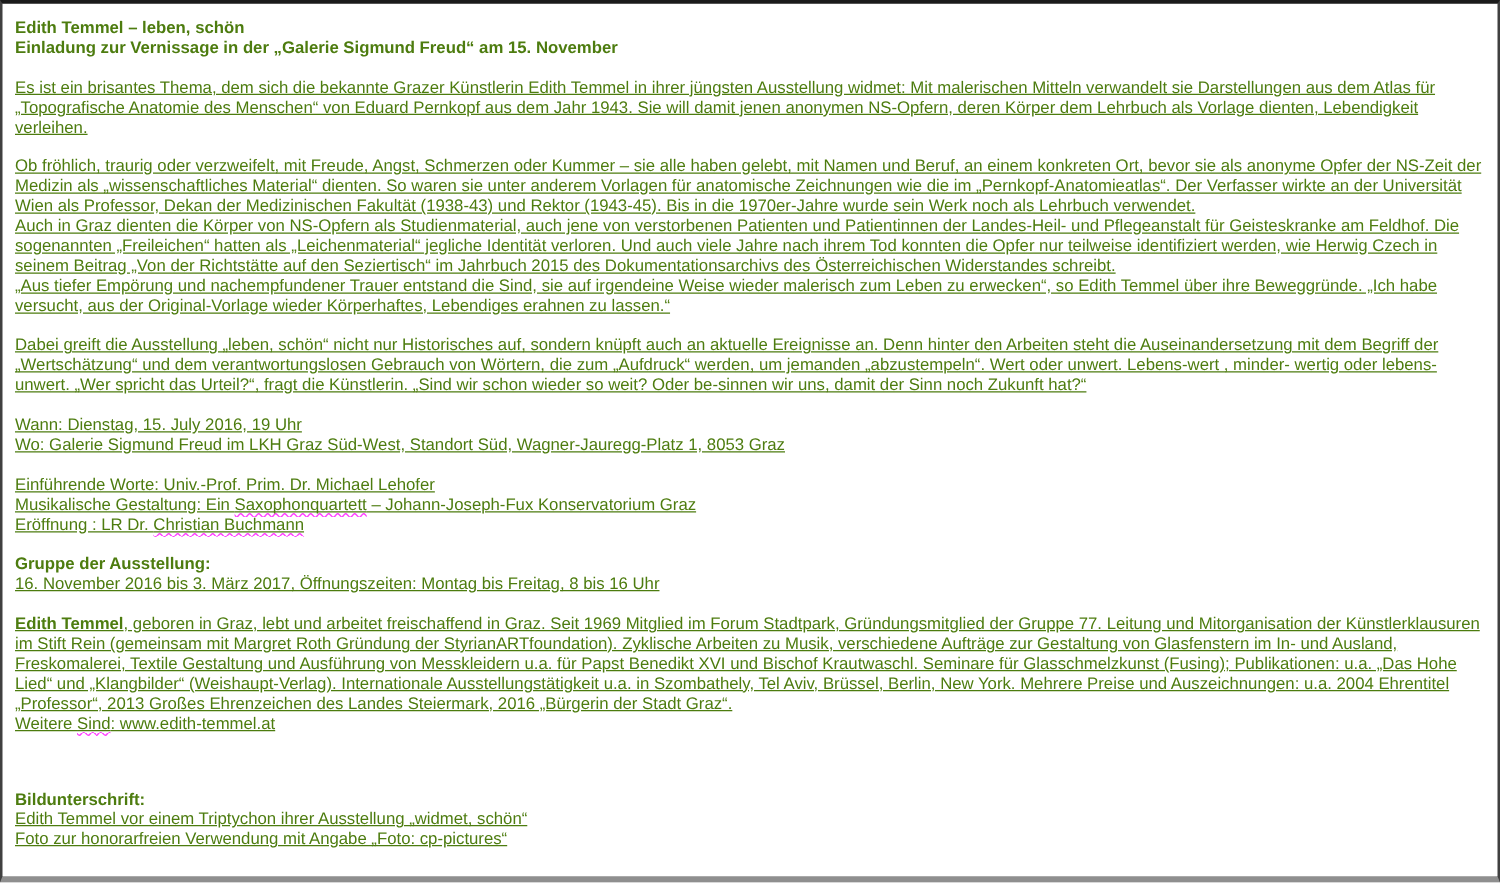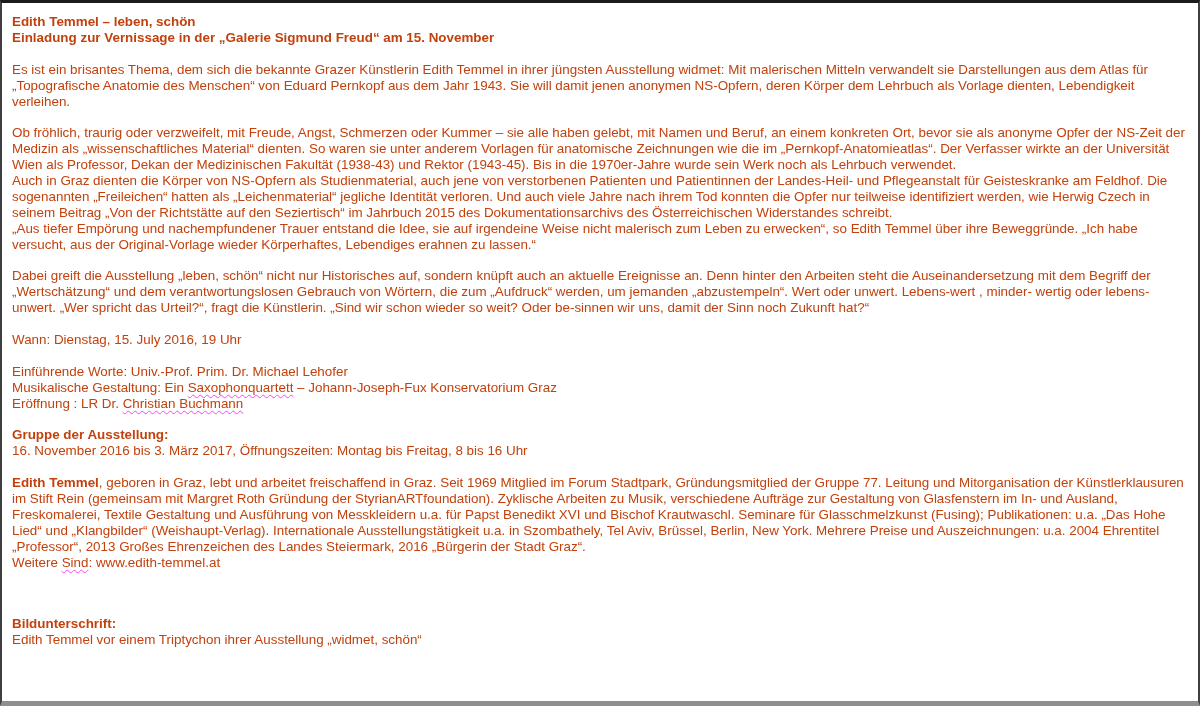--- a/index.html
+++ b/index.html
@@ -10,33 +10,33 @@
     box-sizing: border-box;
     background: #ffffff;
     border-top: 3px solid #1b1b1b;
     border-left: 2px solid #404040;
     border-right: 2px solid #404040;
     border-bottom: 5px solid #8f8f8f;
     padding: 11px 10px 8px 10px;
     font-family: "Liberation Sans", "DejaVu Sans", sans-serif;
     font-size: 13.4px;
     line-height: 15.9px;
-    color: #c2410c;
+    color: #4d7c0f;
     overflow: hidden;
   }
   .block { margin: 0 0 15.9px 0; }
   .block:last-child { margin-bottom: 0; margin-top: 45px; }
   h1, h2, h3 {
     font-size: 13.4px;
     line-height: 15.9px;
     font-weight: bold;
     margin: 0;
     padding: 0;
   }
-  p, .line { margin: 0; padding: 0; }
+  p, .line { margin: 0; padding: 0; text-decoration: underline; }
   .spell {
     text-decoration: underline;
     text-decoration-style: wavy;
     text-decoration-color: #ff40ff;
     text-decoration-thickness: 1px;
     text-underline-offset: 2px;
     text-decoration-skip-ink: none;
   }
 </style>
 </head>
@@ -49,29 +49,30 @@
     <h2>Einladung zur Vernissage in der „Galerie Sigmund Freud“ am 15. November</h2>
   </div>
 
   <div class="block">
     <p class="line">Es ist ein brisantes Thema, dem sich die bekannte Grazer Künstlerin Edith Temmel in ihrer jüngsten Ausstellung widmet: Mit malerischen Mitteln verwandelt sie Darstellungen aus dem Atlas für „Topografische Anatomie des Menschen“ von Eduard Pernkopf aus dem Jahr 1943. Sie will damit jenen anonymen NS-Opfern, deren Körper dem Lehrbuch als Vorlage dienten, Lebendigkeit verleihen.</p>
   </div>
 
   <div class="block">
     <p class="line">Ob fröhlich, traurig oder verzweifelt, mit Freude, Angst, Schmerzen oder Kummer – sie alle haben gelebt, mit Namen und Beruf, an einem konkreten Ort, bevor sie als anonyme Opfer der NS-Zeit der Medizin als „wissenschaftliches Material“ dienten. So waren sie unter anderem Vorlagen für anatomische Zeichnungen wie die im „Pernkopf-Anatomieatlas“. Der Verfasser wirkte an der Universität Wien als Professor, Dekan der Medizinischen Fakultät (1938-43) und Rektor (1943-45). Bis in die 1970er-Jahre wurde sein Werk noch als Lehrbuch verwendet.</p>
     <p class="line">Auch in Graz dienten die Körper von NS-Opfern als Studienmaterial, auch jene von verstorbenen Patienten und Patientinnen der Landes-Heil- und Pflegeanstalt für Geisteskranke am Feldhof. Die sogenannten „Freileichen“ hatten als „Leichenmaterial“ jegliche Identität verloren. Und auch viele Jahre nach ihrem Tod konnten die Opfer nur teilweise identifiziert werden, wie Herwig Czech in seinem Beitrag „Von der Richtstätte auf den Seziertisch“ im Jahrbuch 2015 des Dokumentationsarchivs des Österreichischen Widerstandes schreibt.</p>
-    <p class="line">„Aus tiefer Empörung und nachempfundener Trauer entstand die Idee, sie auf irgendeine Weise nicht malerisch zum Leben zu erwecken“, so Edith Temmel über ihre Beweggründe. „Ich habe versucht, aus der Original-Vorlage wieder Körperhaftes, Lebendiges erahnen zu lassen.“</p>
+    <p class="line">„Aus tiefer Empörung und nachempfundener Trauer entstand die Sind, sie auf irgendeine Weise wieder malerisch zum Leben zu erwecken“, so Edith Temmel über ihre Beweggründe. „Ich habe versucht, aus der Original-Vorlage wieder Körperhaftes, Lebendiges erahnen zu lassen.“</p>
   </div>
 
   <div class="block">
     <p class="line">Dabei greift die Ausstellung „leben, schön“ nicht nur Historisches auf, sondern knüpft auch an aktuelle Ereignisse an. Denn hinter den Arbeiten steht die Auseinandersetzung mit dem Begriff der „Wertschätzung“ und dem verantwortungslosen Gebrauch von Wörtern, die zum „Aufdruck“ werden, um jemanden „abzustempeln“. Wert oder unwert. Lebens-wert , minder- wertig oder lebens-unwert. „Wer spricht das Urteil?“, fragt die Künstlerin. „Sind wir schon wieder so weit? Oder be-sinnen wir uns, damit der Sinn noch Zukunft hat?“</p>
   </div>
 
   <div class="block">
     <p class="line">Wann: Dienstag, 15. July 2016, 19 Uhr</p>
+    <p class="line">Wo: Galerie Sigmund Freud im LKH Graz Süd-West, Standort Süd, Wagner-Jauregg-Platz 1, 8053 Graz</p>
   </div>
 
   <div class="block">
     <p class="line">Einführende Worte: Univ.-Prof. Prim. Dr. Michael Lehofer</p>
     <p class="line"><span>Musikalische Gestaltung: Ein </span><span class="spell">Saxophonquartett</span><span> – Johann-Joseph-Fux Konservatorium Graz</span></p>
     <p class="line"><span>Eröffnung : LR Dr. </span><span class="spell">Christian Buchmann</span></p>
   </div>
 
   <div class="block">
     <h3>Gruppe der Ausstellung:</h3>
@@ -79,15 +80,16 @@
   </div>
 
   <div class="block">
     <p class="line"><strong>Edith Temmel</strong><span>, geboren in Graz, lebt und arbeitet freischaffend in Graz. Seit 1969 Mitglied im Forum Stadtpark, Gründungsmitglied der Gruppe 77. Leitung und Mitorganisation der Künstlerklausuren im Stift Rein (gemeinsam mit Margret Roth Gründung der StyrianARTfoundation). Zyklische Arbeiten zu Musik, verschiedene Aufträge zur Gestaltung von Glasfenstern im In- und Ausland, Freskomalerei, Textile Gestaltung und Ausführung von Messkleidern u.a. für Papst Benedikt XVI und Bischof Krautwaschl. Seminare für Glasschmelzkunst (Fusing); Publikationen: u.a. „Das Hohe Lied“ und „Klangbilder“ (Weishaupt-Verlag). Internationale Ausstellungstätigkeit u.a. in Szombathely, Tel Aviv, Brüssel, Berlin, New York. Mehrere Preise und Auszeichnungen: u.a. 2004 Ehrentitel „Professor“, 2013 Großes Ehrenzeichen des Landes Steiermark, 2016 „Bürgerin der Stadt Graz“.</span></p>
     <p class="line"><span>Weitere </span><span class="spell">Sind</span><span>: www.edith-temmel.at</span></p>
   </div>
 
   <div class="block">
     <h3>Bildunterschrift:</h3>
     <p class="line">Edith Temmel vor einem Triptychon ihrer Ausstellung „widmet, schön“</p>
+    <p class="line">Foto zur honorarfreien Verwendung mit Angabe „Foto: cp-pictures“</p>
   </div>
 
 </div>
 
 </body></html>

